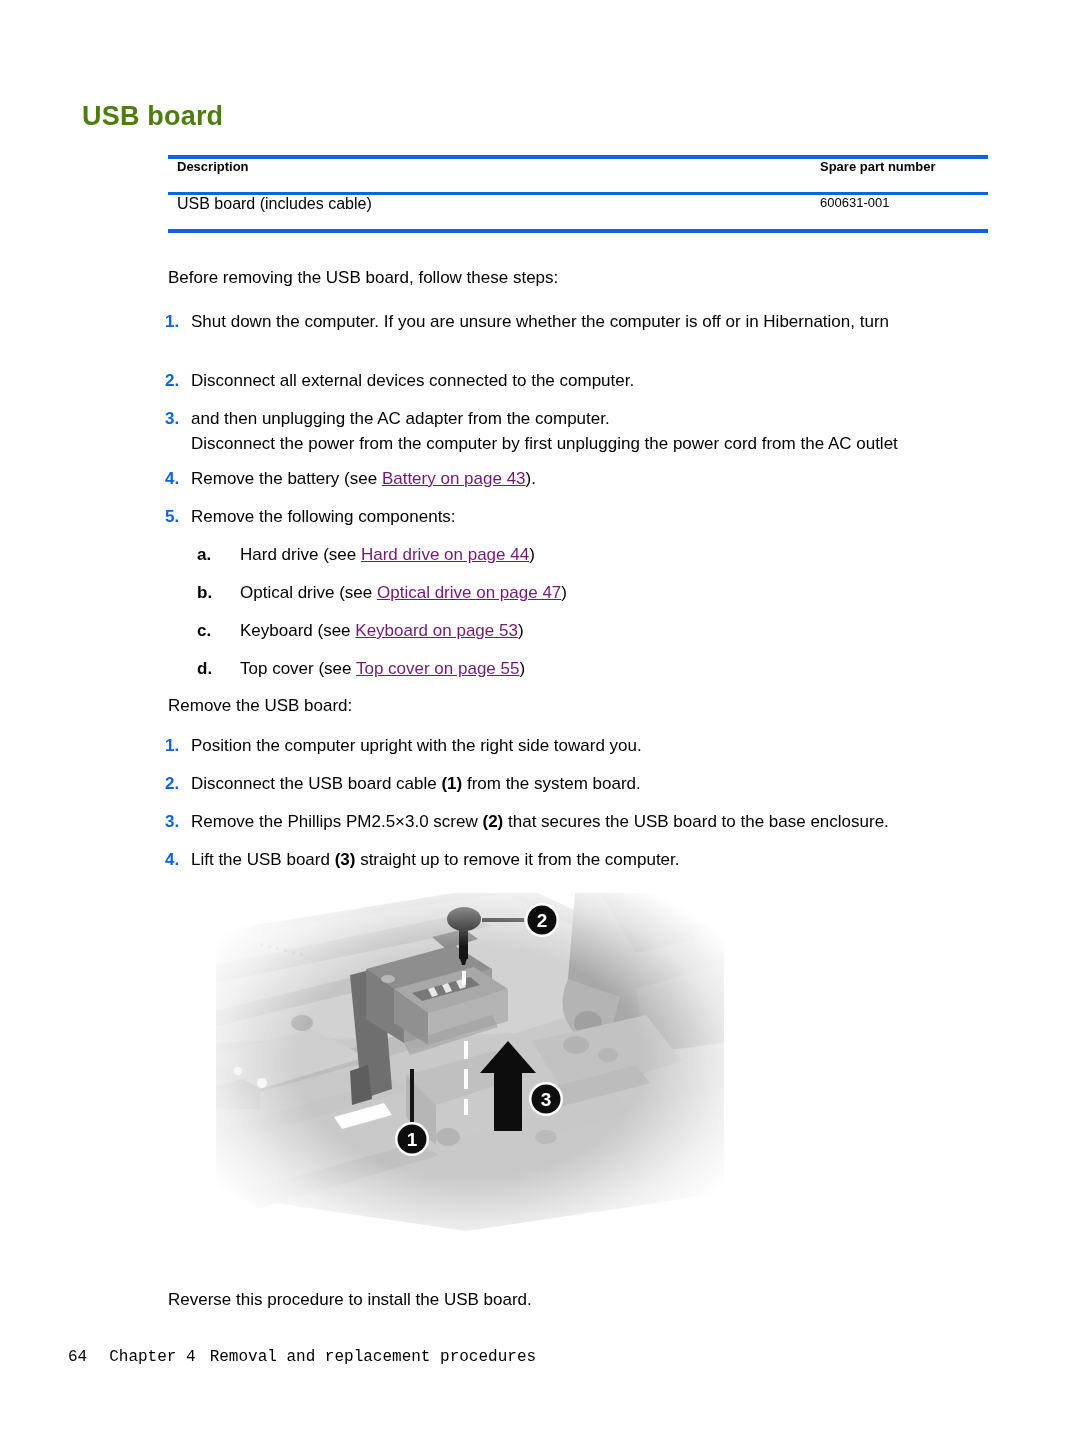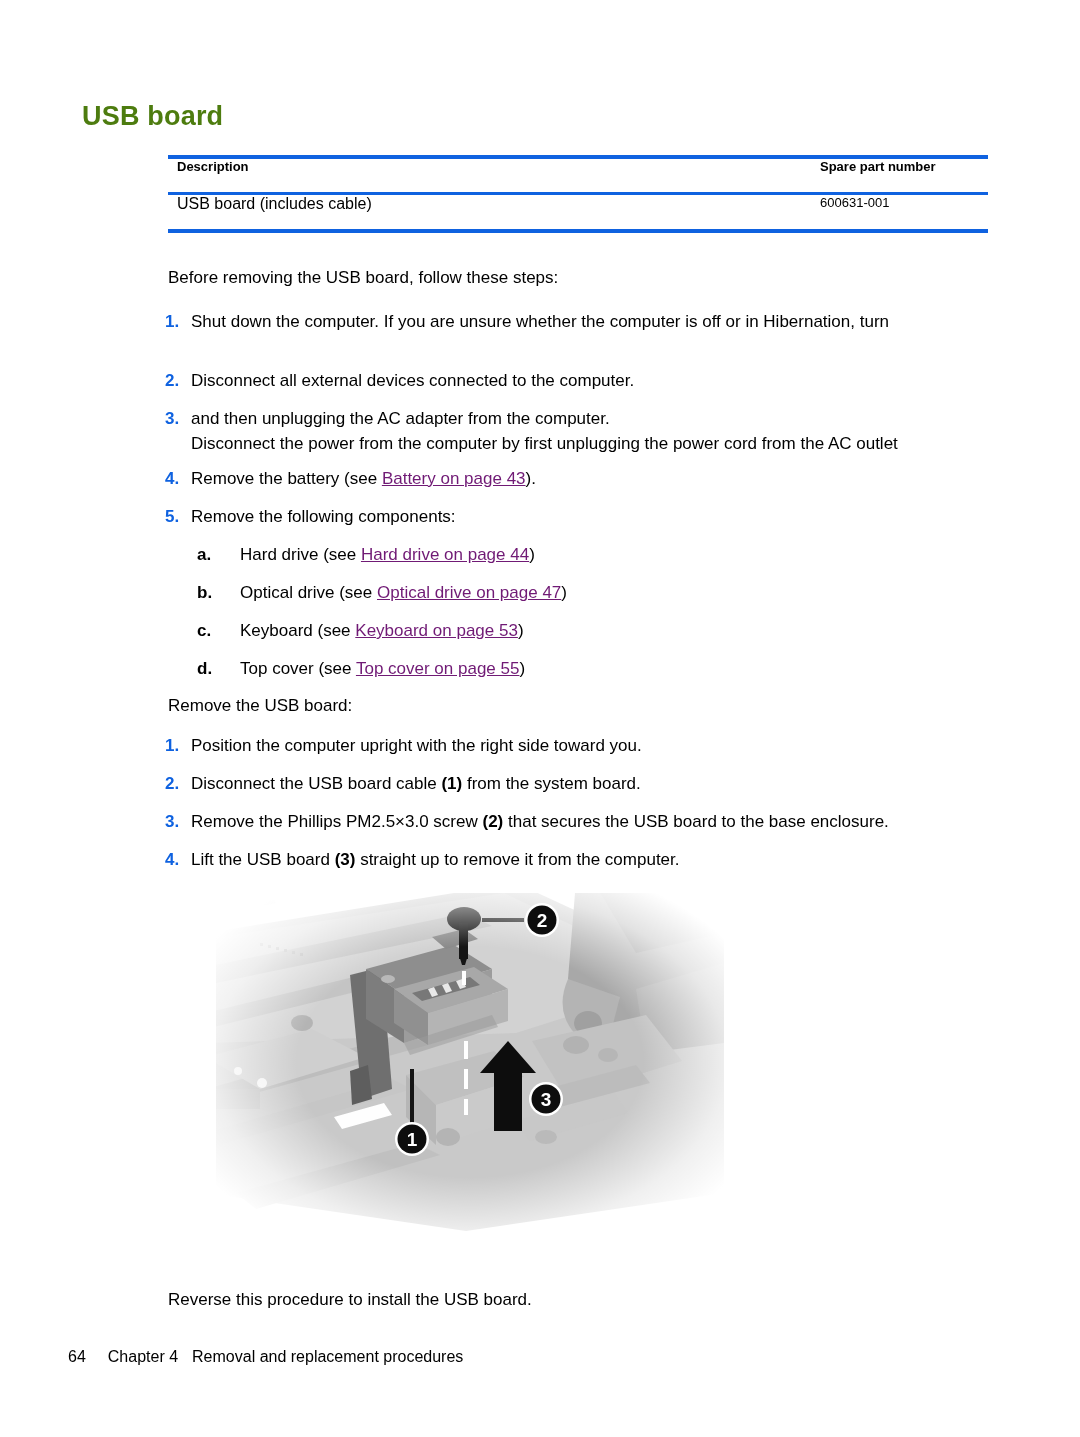--- a/index.html
+++ b/index.html
@@ -137,20 +137,21 @@
     font-size: 17px;
     white-space: nowrap;
     margin-top: 43px;
   }
   .footer {
     position: absolute;
     left: 68px;
     top: 1348px;
     font-size: 16px;
     white-space: nowrap;
+    font-family: Liberation Mono, monospace;
   }
   .footer .pnum { margin-right: 22px; }
   .footer .chap { margin-right: 14px; }
 </style>
 </head>
 <body>
 
 <div class="page">
 
   <div class="page-title">USB board</div>

